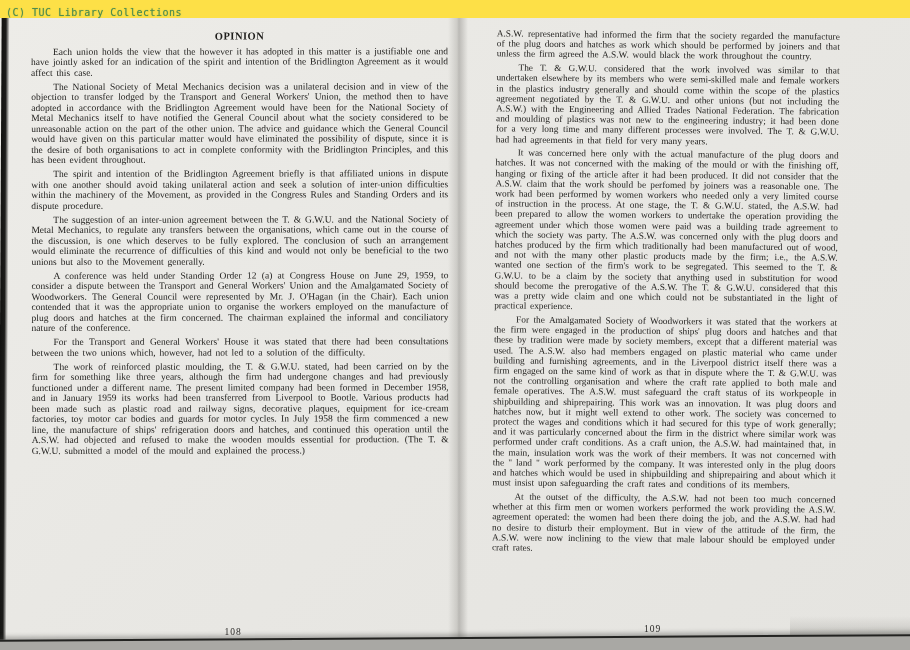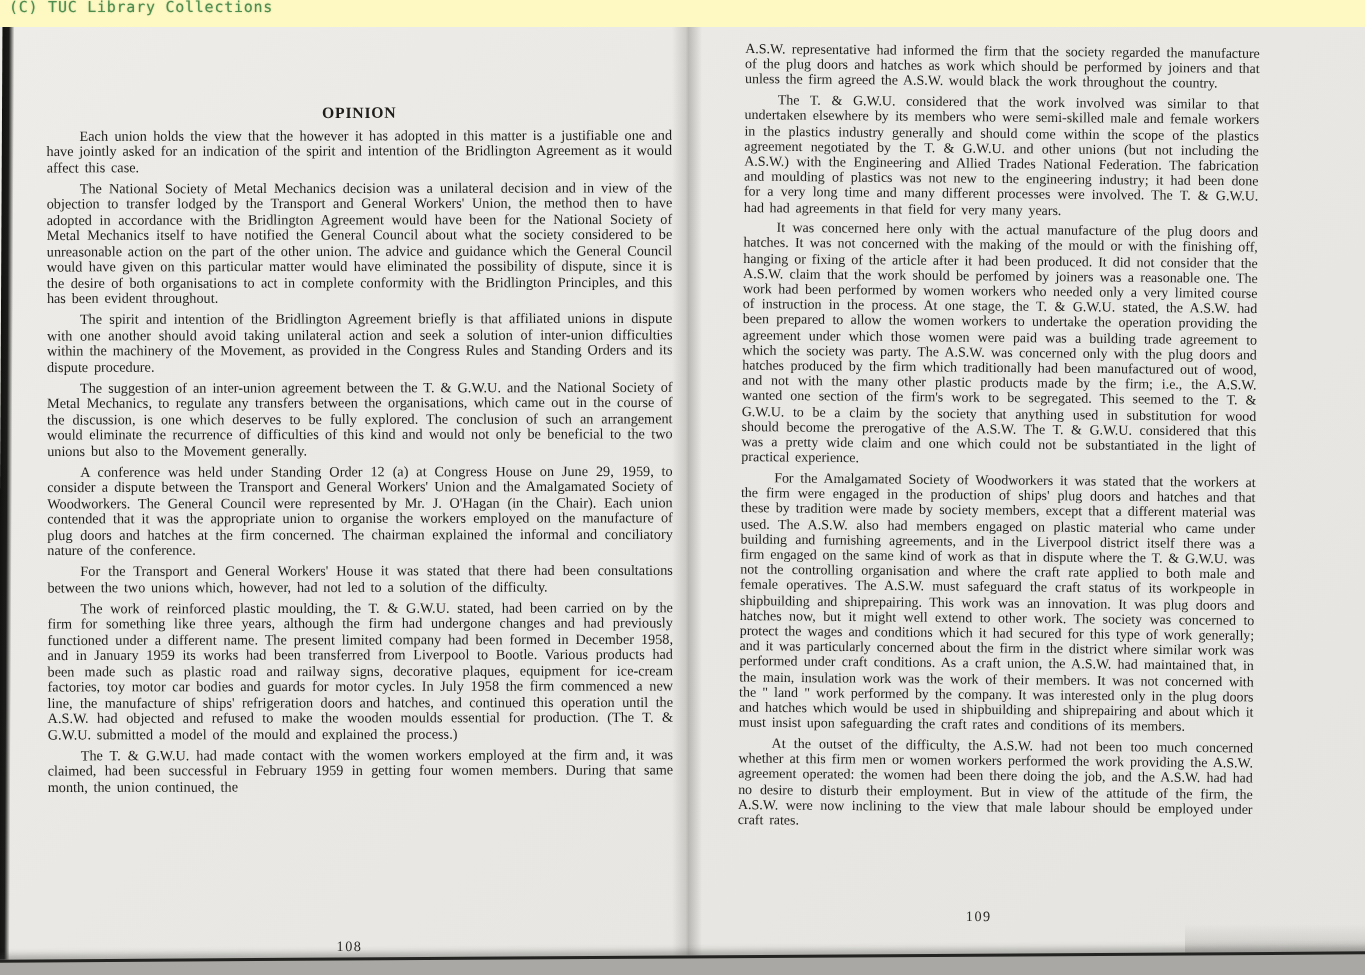--- a/index.html
+++ b/index.html
@@ -7,41 +7,41 @@
     width: 910px; height: 650px;
     overflow: hidden;
     background: #000;
     font-family: "Liberation Serif", serif;
   }
   .screen { position: relative; width: 910px; height: 650px; }
 
   
   .watermark-bar {
     position: absolute; top: 0; left: 0; right: 0; height: 18px;
-    background: #fef9c3;
-    display: flex; align-items: flex-start;
+    background: #fde047;
+    display: flex; align-items: flex-end;
     z-index: 30;
   }
   .watermark-text {
     font-family: "DejaVu Sans Mono", monospace;
     font-size: 10px;
     color: #4e8c4e;
     letter-spacing: 0.5px;
     padding-left: 6px;
     text-shadow: 0 0 1px rgba(78,140,78,0.6);
   }
 
   
   .photo {
     position: absolute; top: 18px; left: 0; right: 0; bottom: 0;
     background: linear-gradient(135deg, #edecE8 0%, #e9e8e4 40%, #e5e4e0 100%);
   }
 
   .page { position: absolute; top: 0; bottom: 0; color: #1e1d1b; }
-  .page-left  { left: 8px;  width: 450px; margin-top: 40px; }
+  .page-left  { left: 8px;  width: 450px; }
   .page-right { left: 458px; width: 389px; }
 
   .page-content { position: absolute; top: 0; left: 0; right: 0; }
   .page-left  .page-content { padding: 14px 10px 0 23px; }
   .page-right .page-content {
     padding: 10px 7px 0 39px;
     transform: rotate(0.55deg);
     transform-origin: top left;
   }
   .page-left .page-content {
@@ -77,21 +77,21 @@
   }
 
   .page-number {
     position: absolute;
     left: 0; right: 0; bottom: 13px;
     text-align: center;
     font-size: 9.5px;
     letter-spacing: 1px;
     color: #2a2927;
   }
-  .page-right .page-number { bottom: 33px; margin-top: 16px; }
+  .page-right .page-number { bottom: 16px; margin-top: 16px; }
 
   
   .gutter {
     position: absolute; top: 0; bottom: 10px; left: 448px; width: 20px;
     background: linear-gradient(to right,
       rgba(120,118,112,0) 0%,
       rgba(120,118,112,0.25) 45%,
       rgba(100,98,94,0.35) 55%,
       rgba(120,118,112,0) 100%);
   }
@@ -130,21 +130,20 @@
     <div class="page page-left">
       <div class="page-content">
         <div class="opinion-heading">OPINION</div>
         <p class="body">Each union holds the view that the however it has adopted in this matter is a justifiable one and have jointly asked for an indication of the spirit and intention of the Bridlington Agreement as it would affect this case.</p>
         <p class="body">The National Society of Metal Mechanics decision was a unilateral decision and in view of the objection to transfer lodged by the Transport and General Workers' Union, the method then to have adopted in accordance with the Bridlington Agreement would have been for the National Society of Metal Mechanics itself to have notified the General Council about what the society considered to be unreasonable action on the part of the other union.  The advice and guidance which the General Council would have given on this particular matter would have eliminated the possibility of dispute, since it is the desire of both organisations to act in complete conformity with the Bridlington Principles, and this has been evident throughout.</p>
         <p class="body">The spirit and intention of the Bridlington Agreement briefly is that affiliated unions in dispute with one another should avoid taking unilateral action and seek a solution of inter-union difficulties within the machinery of the Movement, as provided in the Congress Rules and Standing Orders and its dispute procedure.</p>
         <p class="body">The suggestion of an inter-union agreement between the T. &amp; G.W.U. and the National Society of Metal Mechanics, to regulate any transfers between the organisations, which came out in the course of the discussion, is one which deserves to be fully explored.  The conclusion of such an arrangement would eliminate the recurrence of difficulties of this kind and would not only be beneficial to the two unions but also to the Movement generally.</p>
         <p class="body">A conference was held under Standing Order 12 (a) at Congress House on June 29, 1959, to consider a dispute between the Transport and General Workers' Union and the Amalgamated Society of Woodworkers.  The General Council were represented by Mr. J. O'Hagan (in the Chair).  Each union contended that it was the appropriate union to organise the workers employed on the manufacture of plug doors and hatches at the firm concerned.  The chairman explained the informal and conciliatory nature of the conference.</p>
         <p class="body">For the Transport and General Workers' House it was stated that there had been consultations between the two unions which, however, had not led to a solution of the difficulty.</p>
         <p class="body">The work of reinforced plastic moulding, the T. &amp; G.W.U. stated, had been carried on by the firm for something like three years, although the firm had undergone changes and had previously functioned under a different name. The present limited company had been formed in December 1958, and in January 1959 its works had been transferred from Liverpool to Bootle.  Various products had been made such as plastic road and railway signs, decorative plaques, equipment for ice-cream factories, toy motor car bodies and guards for motor cycles.  In July 1958 the firm commenced a new line, the manufacture of ships' refrigeration doors and hatches, and continued this operation until the A.S.W. had objected and refused to make the wooden moulds essential for production.  (The T. &amp; G.W.U. submitted a model of the mould and explained the process.)</p>
-        <p class="body">The T. &amp; G.W.U. had made contact with the women workers employed at the firm and, it was claimed, had been successful in February 1959 in getting four women members.  During that same month, the union continued, the</p>
       </div>
       <div class="page-number">108</div>
     </div>
 
     <div class="page page-right">
       <div class="page-content">
         <p class="body no-indent">A.S.W. representative had informed the firm that the society regarded the manufacture of the plug doors and hatches as work which should be performed by joiners and that unless the firm agreed the A.S.W. would black the work throughout the country.</p>
         <p class="body">The T. &amp; G.W.U. considered that the work involved was similar to that undertaken elsewhere by its members who were semi-skilled male and female workers in the plastics industry generally and should come within the scope of the plastics agreement negotiated by the T. &amp; G.W.U. and other unions (but not including the A.S.W.) with the Engineering and Allied Trades National Federation.  The fabrication and moulding of plastics was not new to the engineering industry; it had been done for a very long time and many different processes were involved.  The T. &amp; G.W.U. had had agreements in that field for very many years.</p>
         <p class="body">It was concerned here only with the actual manufacture of the plug doors and hatches.  It was not concerned with the making of the mould or with the finishing off, hanging or fixing of the article after it had been produced.  It did not consider that the A.S.W. claim that the work should be perfomed by joiners was a reasonable one.  The work had been performed by women workers who needed only a very limited course of instruction in the process. At one stage, the T. &amp; G.W.U. stated, the A.S.W. had been prepared to allow the women workers to undertake the operation providing the agreement under which those women were paid was a building trade agreement to which the society was party.  The A.S.W. was concerned only with the plug doors and hatches produced by the firm which traditionally had been manufactured out of wood, and not with the many other plastic products made by the firm; i.e., the A.S.W. wanted one section of the firm's work to be segregated.  This seemed to the T. &amp; G.W.U. to be a claim by the society that anything used in substitution for wood should become the prerogative of the A.S.W.  The T. &amp; G.W.U. considered that this was a pretty wide claim and one which could not be substantiated in the light of practical experience.</p>
         <p class="body">For the Amalgamated Society of Woodworkers it was stated that the workers at the firm were engaged in the production of ships' plug doors and hatches and that these by tradition were made by society members, except that a different material was used.  The A.S.W. also had members engaged on plastic material who came under building and furnishing agreements, and in the Liverpool district itself there was a firm engaged on the same kind of work as that in dispute where the T. &amp; G.W.U. was not the controlling organisation and where the craft rate applied to both male and female operatives.  The A.S.W. must safeguard the craft status of its workpeople in shipbuilding and shiprepairing.  This work was an innovation.  It was plug doors and hatches now, but it might well extend to other work.  The society was concerned to protect the wages and conditions which it had secured for this type of work generally; and it was particularly concerned about the firm in the district where similar work was performed under craft conditions.  As a craft union, the A.S.W. had maintained that, in the main, insulation work was the work of their members.  It was not concerned with the " land " work performed by the company.  It was interested only in the plug doors and hatches which would be used in shipbuilding and shiprepairing and about which it must insist upon safeguarding the craft rates and conditions of its members.</p>

